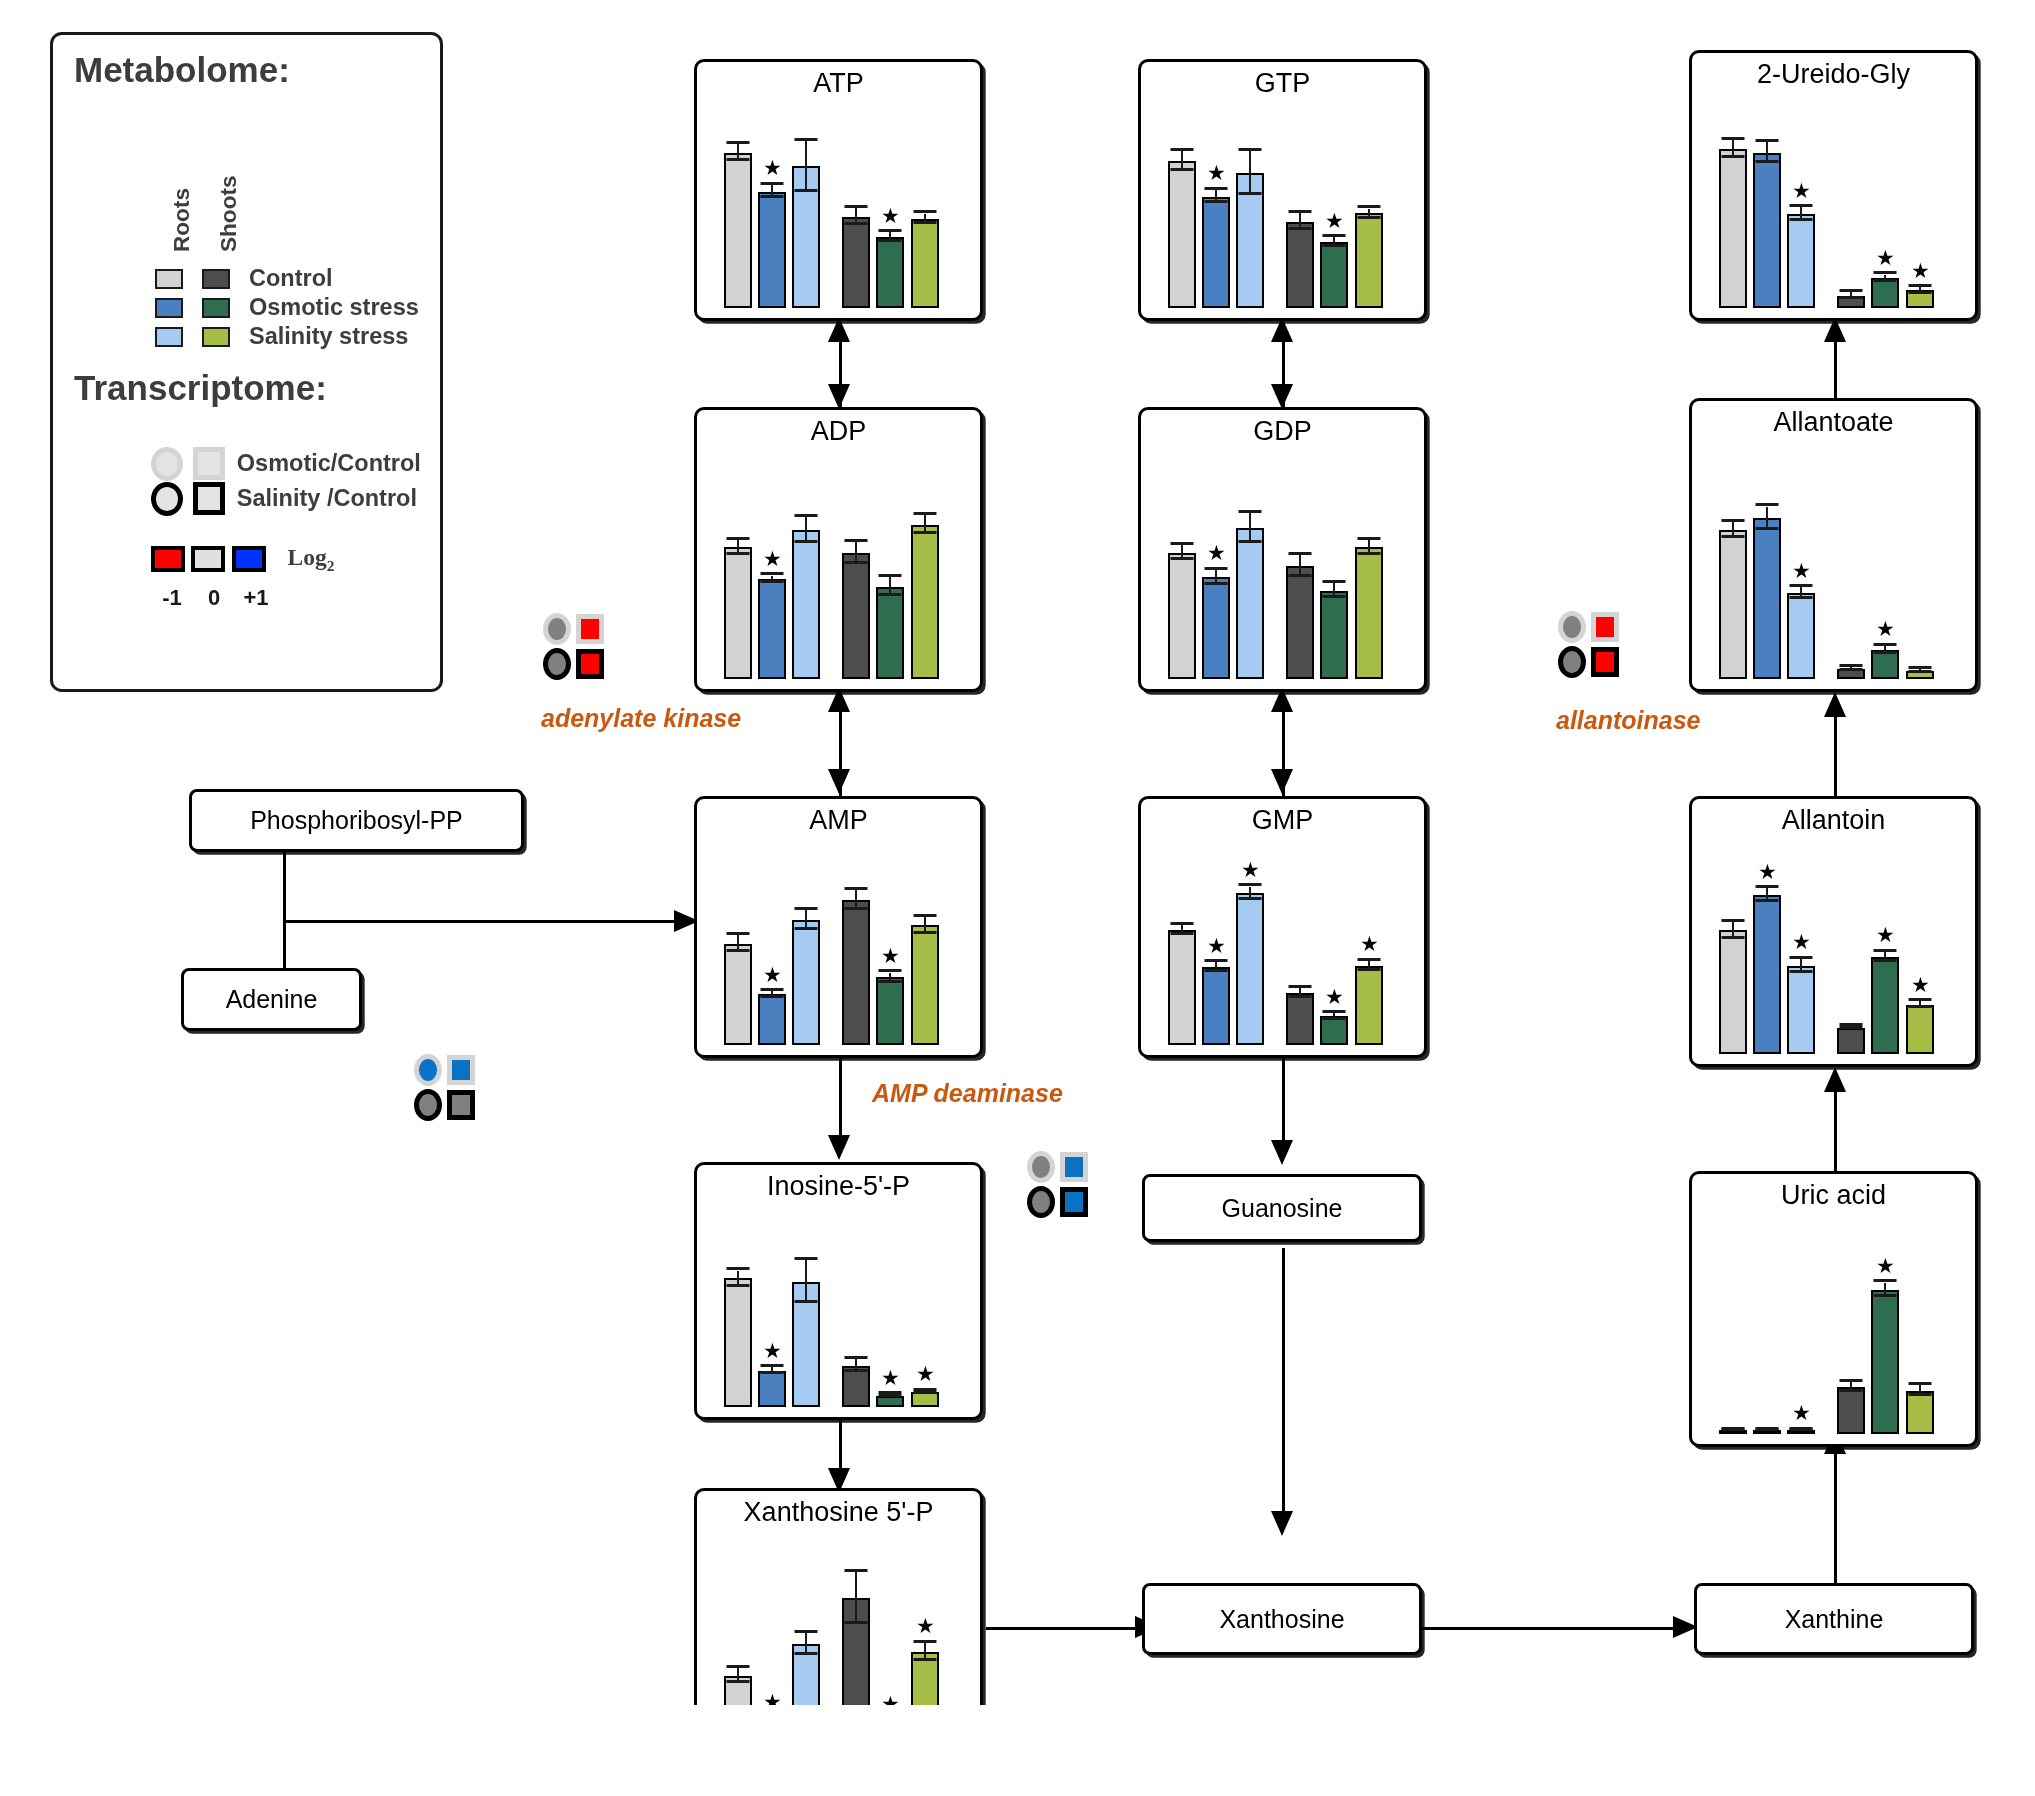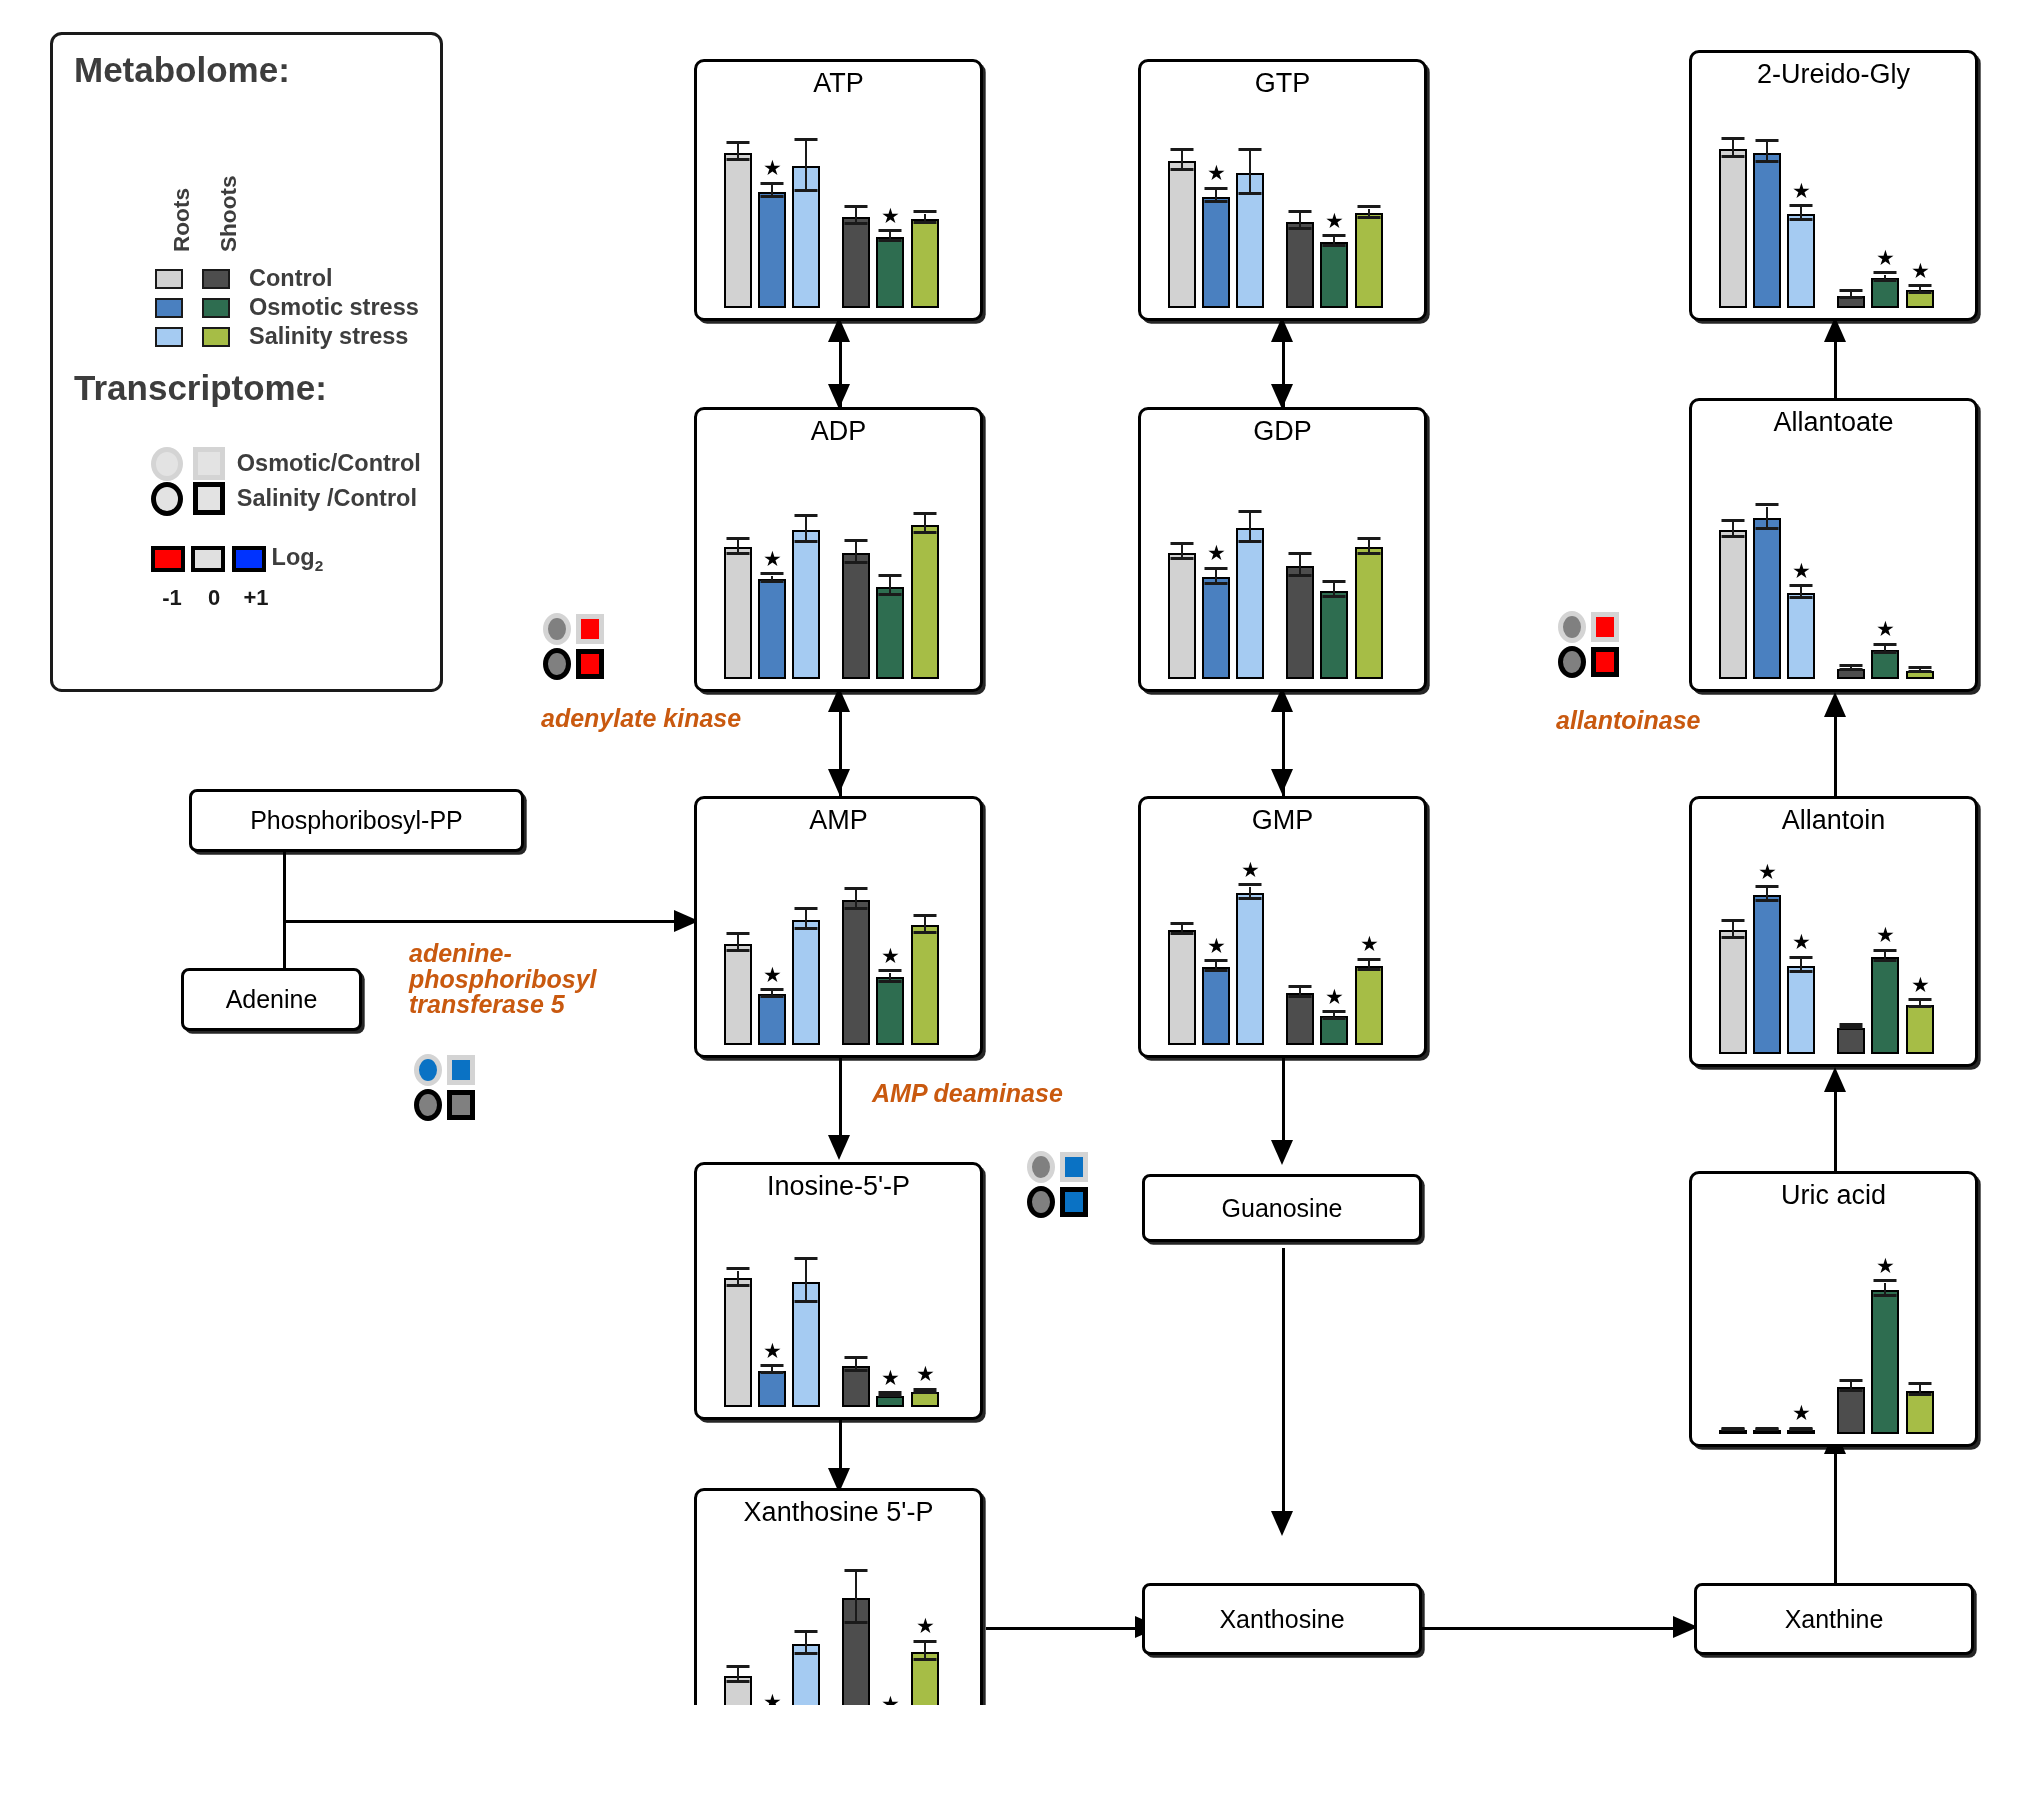--- a/index.html
+++ b/index.html
@@ -156,21 +156,21 @@
         <span style="display:inline-block;width:32px;height:34px;border-radius:50%;box-sizing:border-box;border:5.4px solid #000;background:#e3e3e3;"></span>
         <span style="display:inline-block;width:32px;height:33px;box-sizing:border-box;border:5.4px solid #000;background:#e3e3e3;margin-left:10px;"></span>
         <span class="leg-txt" style="margin-left:11.8px;">Salinity /Control</span>
       </div>
     </div>
 
     <div class="abs" style="left:98px;top:509px;display:flex;align-items:center;">
       <span style="display:inline-block;width:34px;height:26px;border:4.5px solid #000;box-sizing:border-box;background:#ff0000;"></span>
       <span style="display:inline-block;width:34px;height:26px;border:4.5px solid #000;box-sizing:border-box;background:#e0e0e0;margin-left:6.3px;"></span>
       <span style="display:inline-block;width:34px;height:26px;border:4.5px solid #000;box-sizing:border-box;background:#0033ff;margin-left:6.3px;"></span>
-      <span class="leg-txt" style="margin-left:6px;">
+      <span class="leg-txt" style="margin-left:22px;font-family:Liberation Serif, serif;">
         <span>Log</span><sub style="font-size:15.4px;">2</sub>
       </span>
     </div>
     <div class="abs" style="left:98px;top:550px;display:flex;">
       <span class="leg-scale" style="width:42px;text-align:center;">-1</span>
       <span class="leg-scale" style="width:42px;text-align:center;">0</span>
       <span class="leg-scale" style="width:42px;text-align:center;">+1</span>
     </div>
   </div>
 
@@ -802,23 +802,20 @@
       <span class="tx-circle osm-out" style="background:#808080;"></span>
       <span class="tx-square osm-out" style="background:#ff0000;"></span>
     </div>
     <div class="tx-row">
       <span class="tx-circle sal-out" style="background:#808080;"></span>
       <span class="tx-square sal-out" style="background:#ff0000;"></span>
     </div>
   </div>
   <div class="enzyme" style="left:541px;top:706px;width:289px;">adenylate kinase</div>
 
-  <div class="enzyme" style="left:409px;top:941px;width:280px;">adenine-
-phosphoribosyl
-transferase 5</div>
   <div class="txblock" style="left:414px;top:1054px;">
     <div class="tx-row">
       <span class="tx-circle osm-out" style="background:#0a72c4;"></span>
       <span class="tx-square osm-out" style="background:#0a72c4;"></span>
     </div>
     <div class="tx-row">
       <span class="tx-circle sal-out" style="background:#808080;"></span>
       <span class="tx-square sal-out" style="background:#808080;"></span>
     </div>
   </div>

